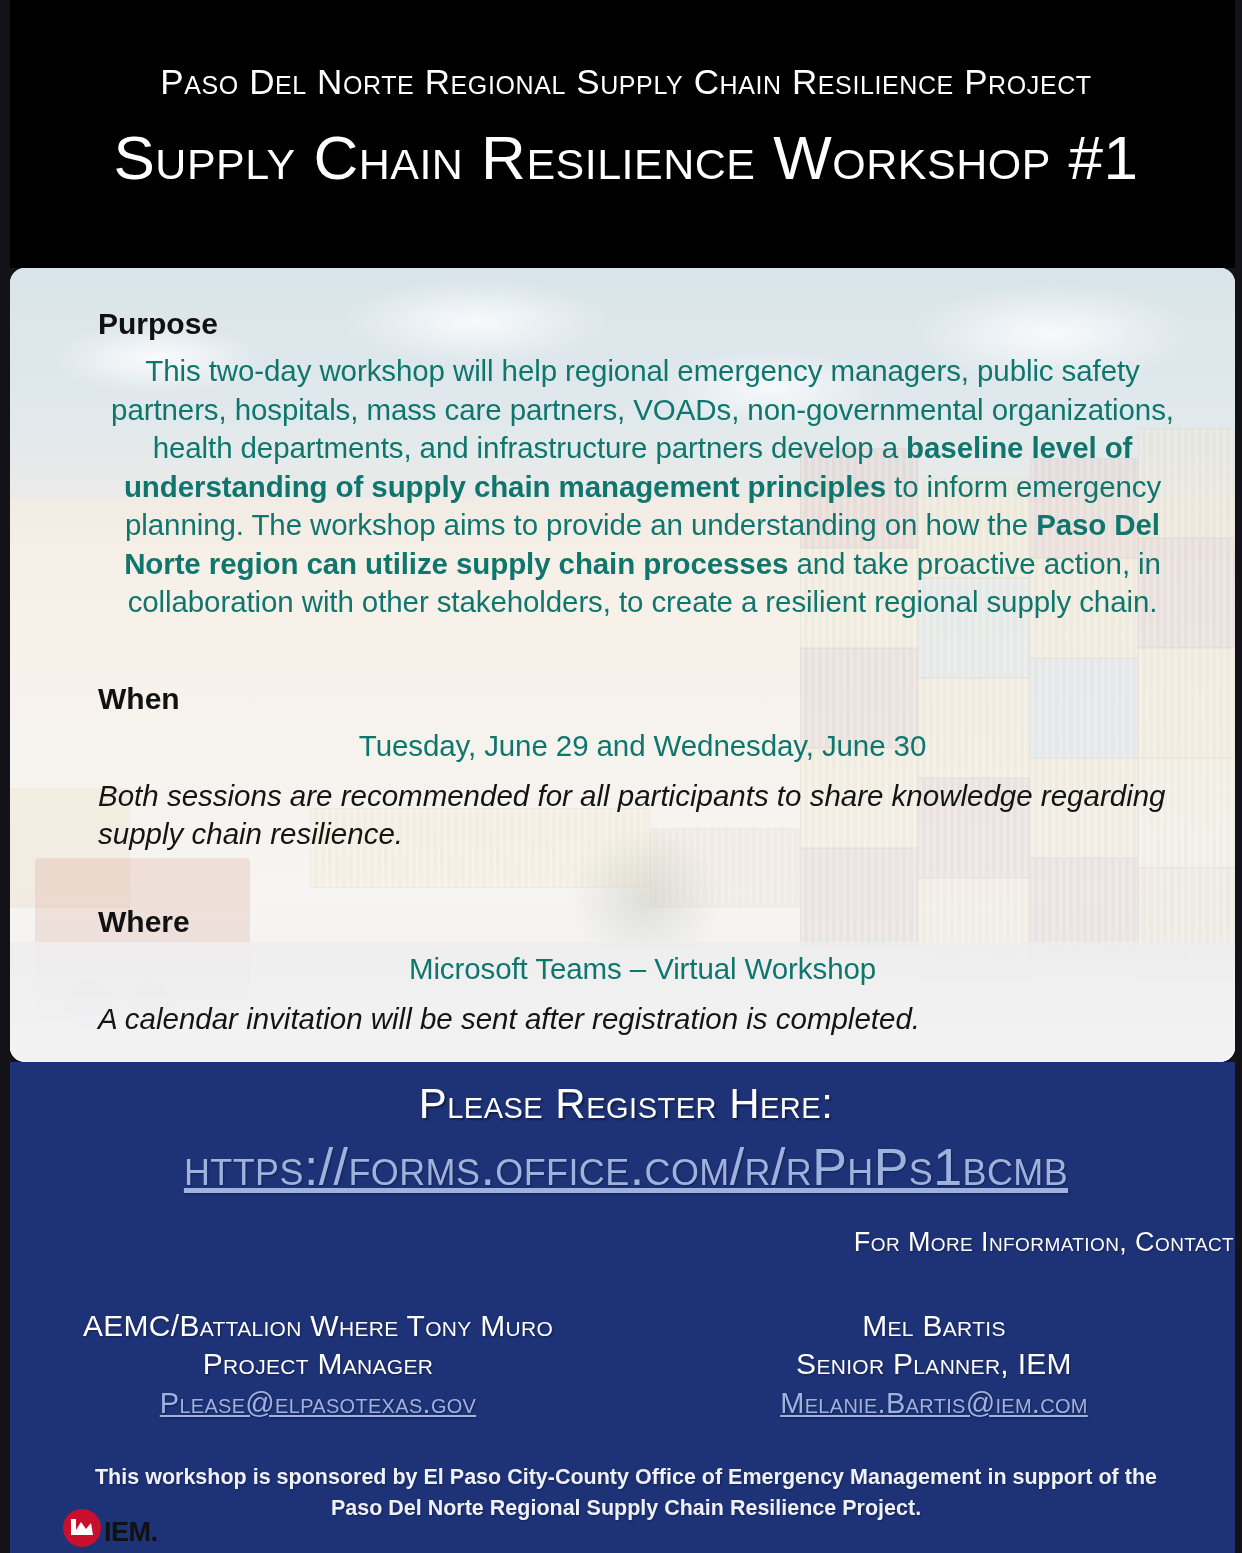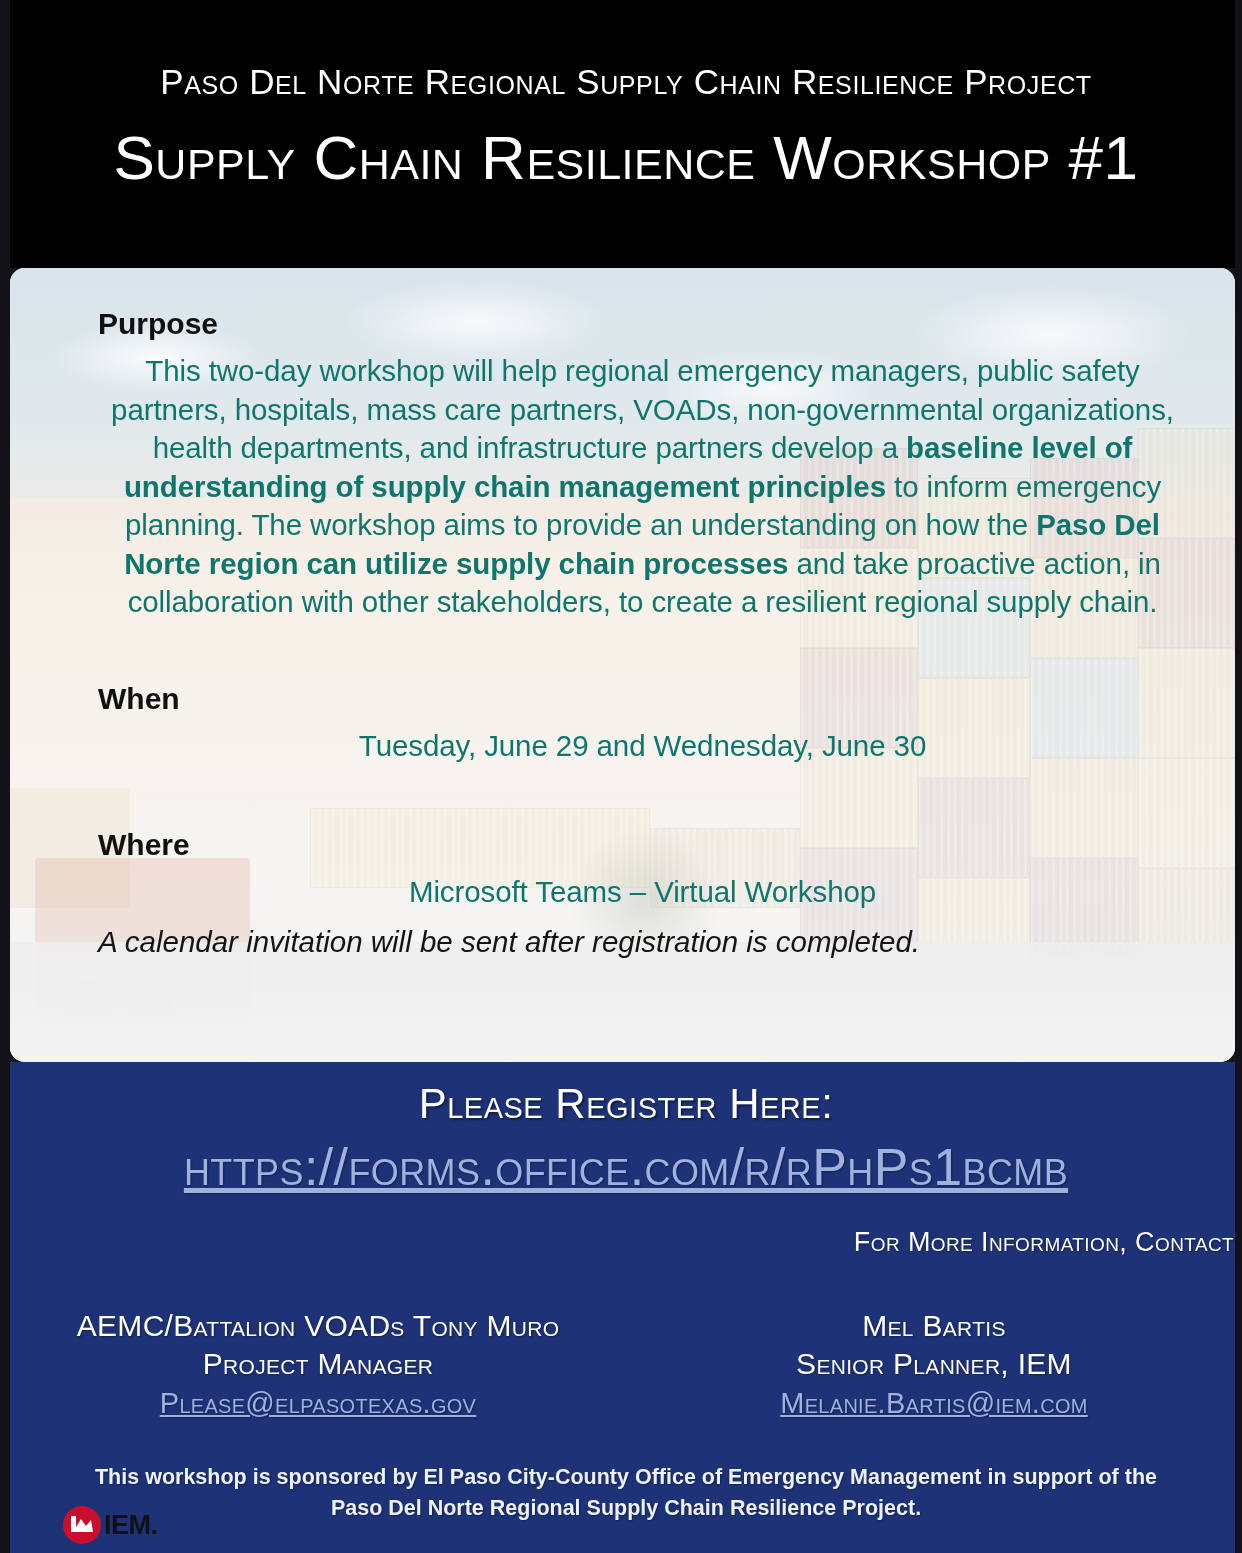--- a/index.html
+++ b/index.html
@@ -257,21 +257,21 @@
   .sponsor div { white-space: nowrap; font-weight: bold; }
 
   
   .iem-logo {
     position: absolute;
     left: 62px;
     top: 1502px;
     width: 115px;
     height: 46px;
     display: flex;
-    align-items: center;
+    align-items: flex-end;
   }
   .iem-mark { display: block; }
   .iem-word {
     color: #111111;
     font-size: 27px;
     font-weight: 700;
     letter-spacing: -0.5px;
     margin-left: 2px;
     font-stretch: condensed;
   }
@@ -340,20 +340,21 @@
 
     <div class="content">
 
       <h2 class="sec-head">Purpose</h2>
       <p class="body-text"><span>This two-day workshop will help regional emergency managers, public safety partners, hospitals, mass care partners, VOADs, non-governmental organizations, health departments, and infrastructure partners develop a </span><b>baseline level of understanding of supply chain management principles</b><span> to inform emergency planning. The workshop aims to provide an understanding on how the </span><b>Paso Del Norte region can utilize supply chain processes</b><span> and take proactive action, in collaboration with other stakeholders, to create a resilient regional supply chain.</span></p>
 
       <div class="gap-when"></div>
 
       <h2 class="sec-head">When</h2>
       <p class="body-text">Tuesday, June 29 and Wednesday, June 30</p>
+      <p class="ital">Both sessions are recommended for all participants to share knowledge regarding supply chain resilience.</p>
 
       <div class="gap-where"></div>
 
       <h2 class="sec-head">Where</h2>
       <p class="body-text">Microsoft Teams – Virtual Workshop</p>
       <p class="ital">A calendar invitation will be sent after registration is completed.</p>
 
     </div>
   </div>
 
@@ -363,21 +364,21 @@
 
     <div class="register-url">
       <span class="urltext">https://forms.office.com/r/rPhPs1bcmb</span>
     </div>
 
     <div class="contact-head">For More Information, Contact:</div>
 
     <div class="contacts">
 
       <div class="contact-col">
-        <div class="contact-name">AEMC/Battalion VOADs Tony Muro</div>
+        <div class="contact-name">AEMC/Battalion Where Tony Muro</div>
         <div class="contact-role">Project Manager</div>
         <span class="contact-email">Please@elpasotexas.gov</span>
       </div>
 
       <div class="contact-col">
         <div class="contact-name">Mel Bartis</div>
         <div class="contact-role">Senior Planner, IEM</div>
         <span class="contact-email">Melanie.Bartis@iem.com</span>
       </div>
 

